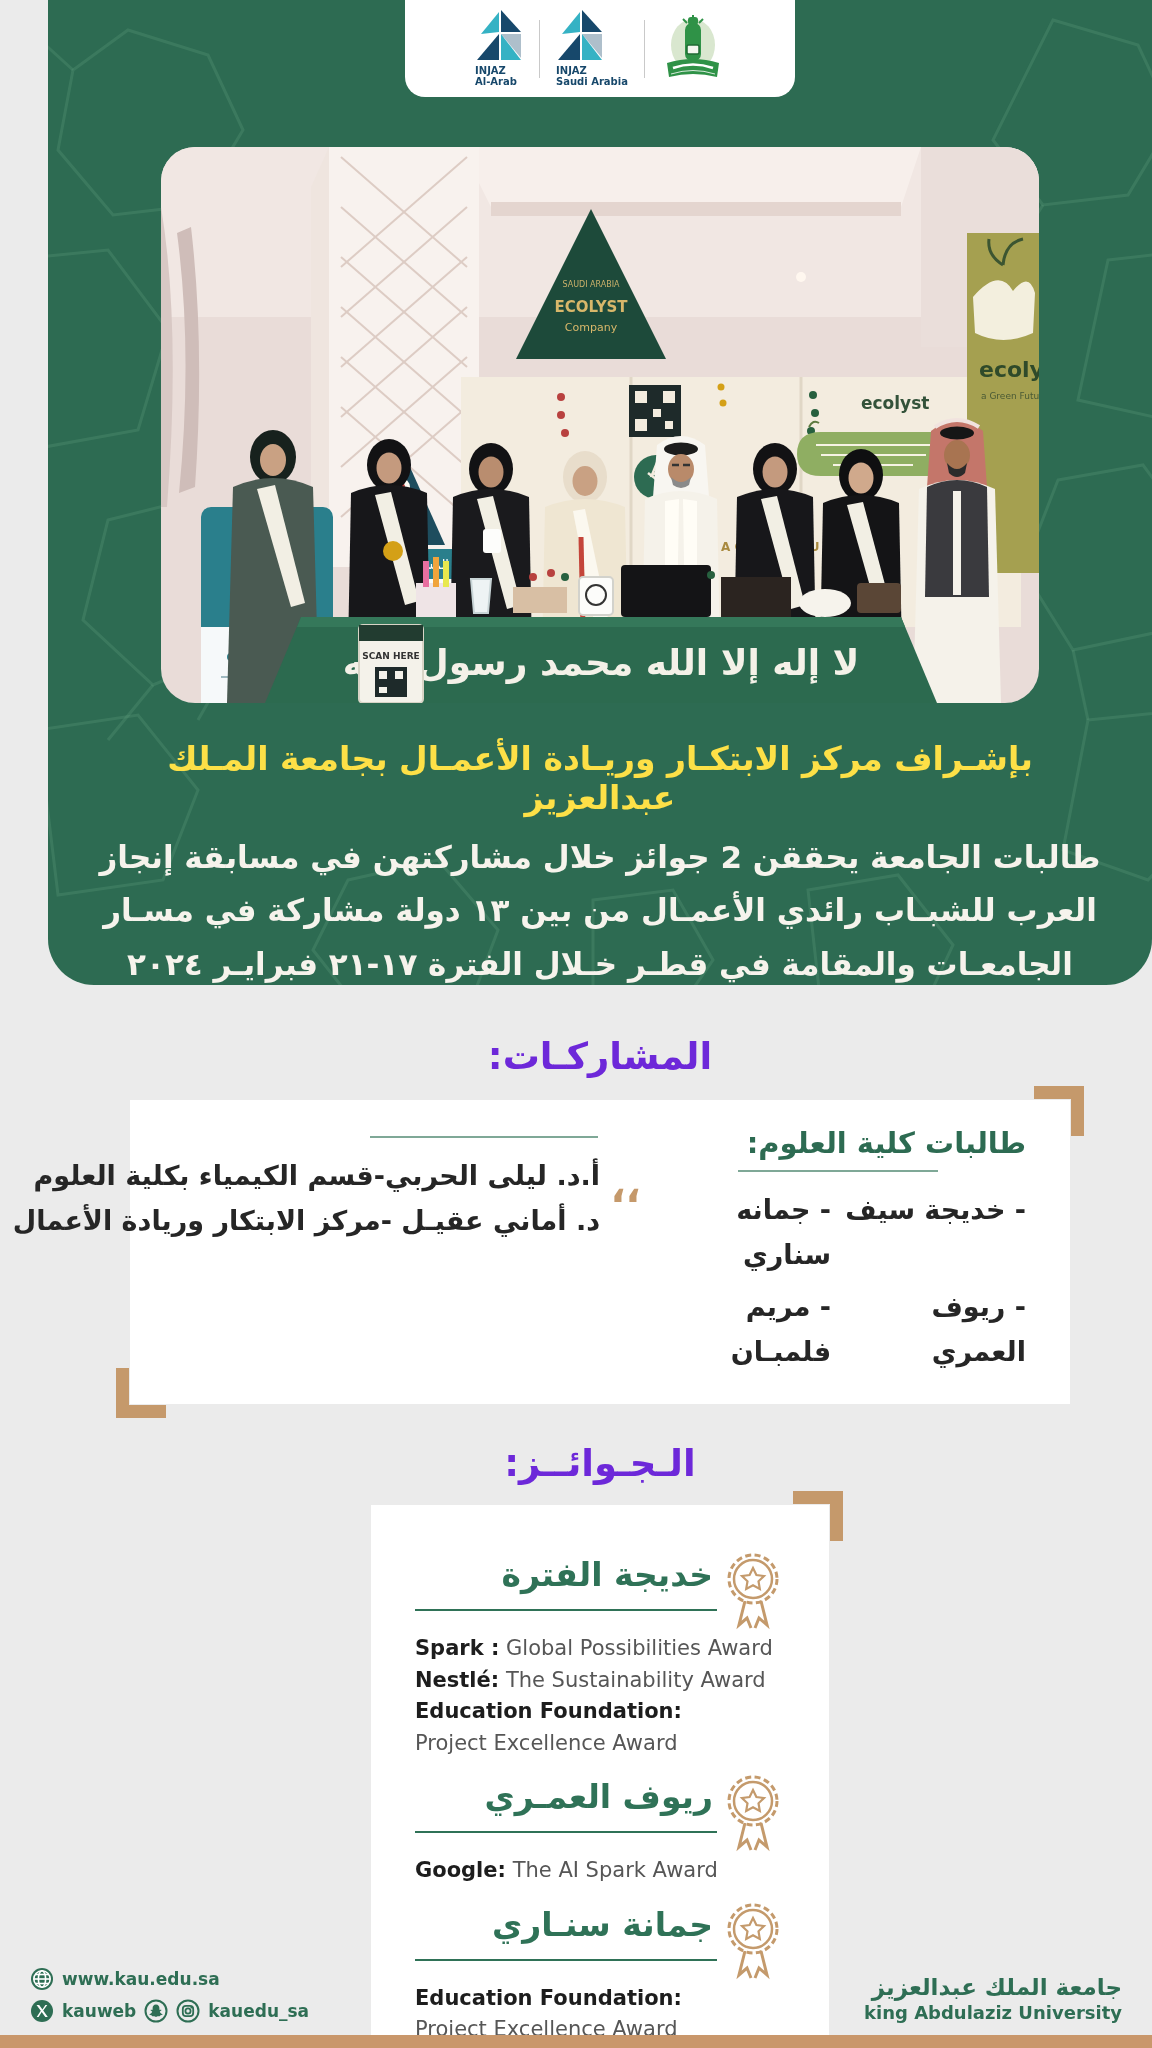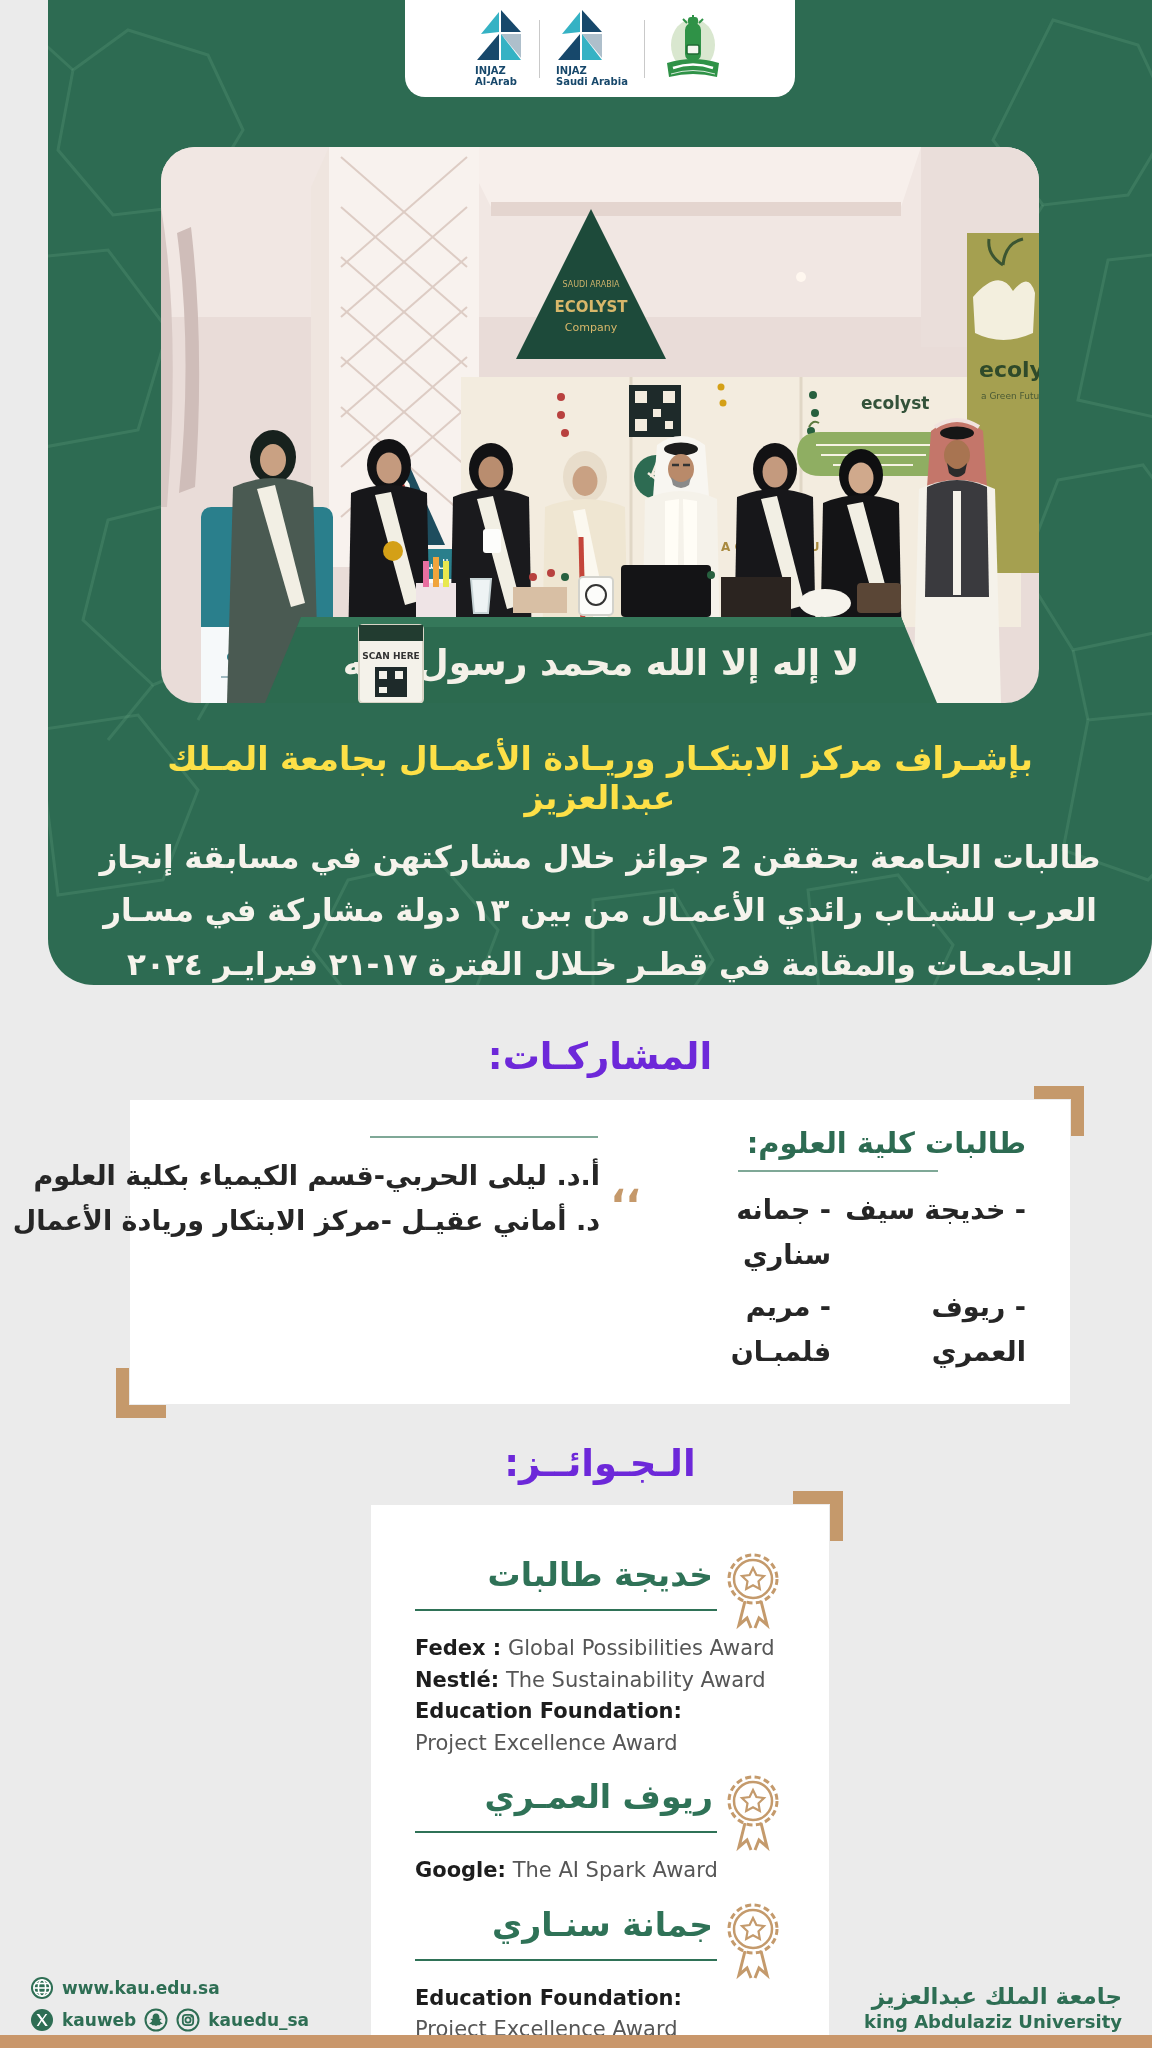--- a/index.html
+++ b/index.html
@@ -51,21 +51,21 @@
   .winner { direction:rtl; }
   .winner-row { display:flex; align-items:center; gap:4px; direction:ltr; }
   .winner-name-wrap { flex:1; text-align:right; border-bottom:2px solid #2f7257; padding:0 4px 16px 0; }
   .winner-name { color:#2f7257; font-size:33px; font-weight:bold; line-height:1.1; }
   .medal { width:64px; flex:0 0 64px; margin-bottom:-14px; }
   .award-lines { direction:ltr; text-align:left; margin-top:16px; margin-bottom:14px; font-size:21px; line-height:1.5; }
   .award-lines b { color:#1d1d1d; }
   .award-lines span { color:#565656; }
 
   
-  .footer { position:absolute; left:0; right:0; bottom:4px; padding:0 30px 12px 30px;
+  .footer { position:absolute; left:0; right:0; bottom:13px; padding:0 30px 12px 30px;
     display:flex; justify-content:space-between; align-items:flex-end; }
   .f-left { display:flex; flex-direction:column; gap:8px; }
   .f-row { display:flex; align-items:center; gap:8px; color:#2e6e54; font-size:17px; font-weight:bold; }
   .f-right { text-align:right; color:#2e6e54; }
   .f-org-ar { font-size:23px; font-weight:bold; direction:rtl; }
   .f-org-en { font-size:18px; font-weight:bold; margin-top:2px; }
   .goldbar { position:absolute; left:0; bottom:0; width:100%; height:13px; background:#c9976b; }
 </style>
 </head>
 <body>
@@ -398,34 +398,34 @@
   </div>
 
   <div class="section-heading heading-awards">الـجـوائــز:</div>
 
   <div class="card awards-card">
     <div class="corner corner-tr"></div>
 
     <div class="winner">
       <div class="winner-row">
         <div class="winner-name-wrap">
-            <div class="winner-name">خديجة طالبات</div>
+            <div class="winner-name">خديجة الفترة</div>
           </div>
         <svg class="medal" viewBox="0 0 64 80" width="64" height="80">
           <g stroke="#c49a6c" fill="none">
             <circle cx="32" cy="28" r="24" stroke-width="3" stroke-dasharray="6 3.5"></circle>
             <circle cx="32" cy="28" r="19" stroke-width="2.5"></circle>
             <path d="M32,17 l3.4,7 7.6,1 -5.5,5.3 1.3,7.6 -6.8,-3.6 -6.8,3.6 1.3,-7.6 -5.5,-5.3 7.6,-1 Z" stroke-width="2.2"></path>
             <path d="M24,50 L18,74 L26,67 L30,77" stroke-width="3"></path>
             <path d="M40,50 L46,74 L38,67 L34,77" stroke-width="3"></path>
           </g>
         </svg>
       </div>
       <div class="award-lines">
-        <div><b>Fedex :</b> <span>Global Possibilities Award</span></div>
+        <div><b>Spark :</b> <span>Global Possibilities Award</span></div>
         <div><b>Nestlé:</b> <span>The Sustainability Award</span></div>
         <div><b>Education Foundation:</b> <span></span></div>
         <div><b></b> <span>Project Excellence Award</span></div>
       </div>
     </div>
 
     <div class="winner">
       <div class="winner-row">
         <div class="winner-name-wrap">
             <div class="winner-name">ريوف العمـري</div>

